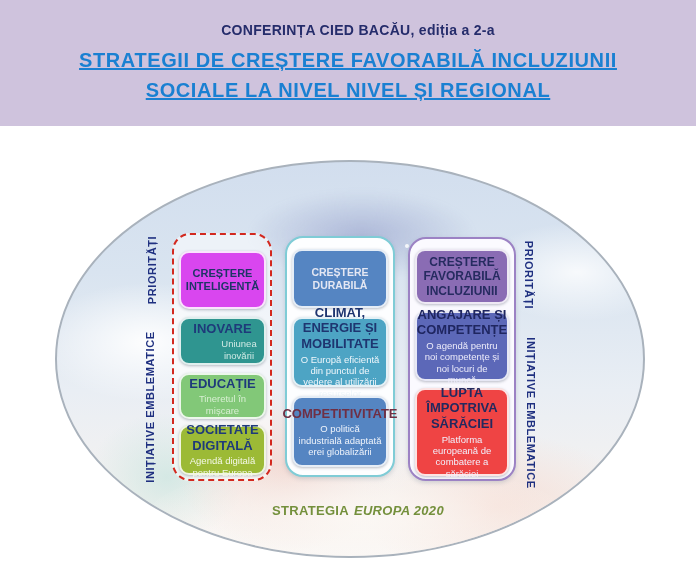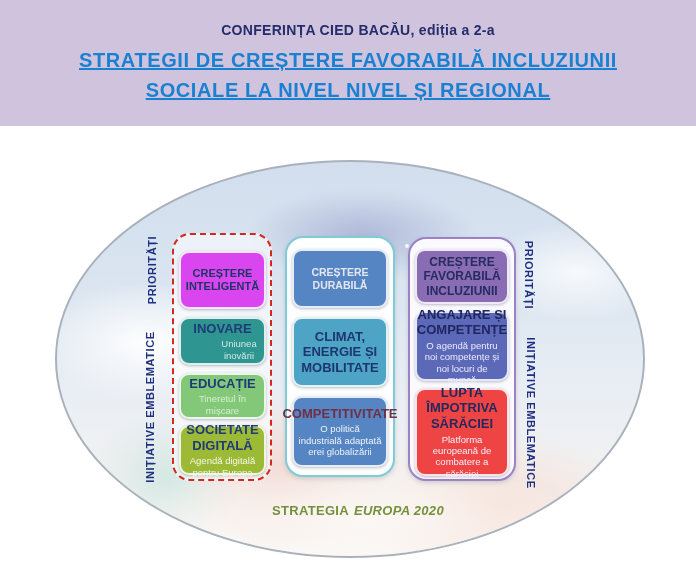--- a/index.html
+++ b/index.html
@@ -225,20 +225,21 @@
   <div class="box b-digi">
     <span class="t">SOCIETATE DIGITALĂ</span>
     <span class="b">Agendă digitală pentru Europa</span>
   </div>
 
   <div class="box b-durab">
     <span class="t">CREȘTERE DURABILĂ</span>
   </div>
   <div class="box b-climat">
     <span class="t">CLIMAT, ENERGIE ȘI MOBILITATE</span>
+    <span class="b">O Europă eficientă din punctul de vedere al utilizării resurselor</span>
   </div>
   <div class="box b-comp">
     <span class="t">COMPETITIVITATE</span>
     <span class="b">O politică industrială adaptată erei globalizării</span>
   </div>
 
   <div class="box b-inclus">
     <span class="t">CREȘTERE FAVORABILĂ INCLUZIUNII</span>
   </div>
   <div class="box b-angaj">

